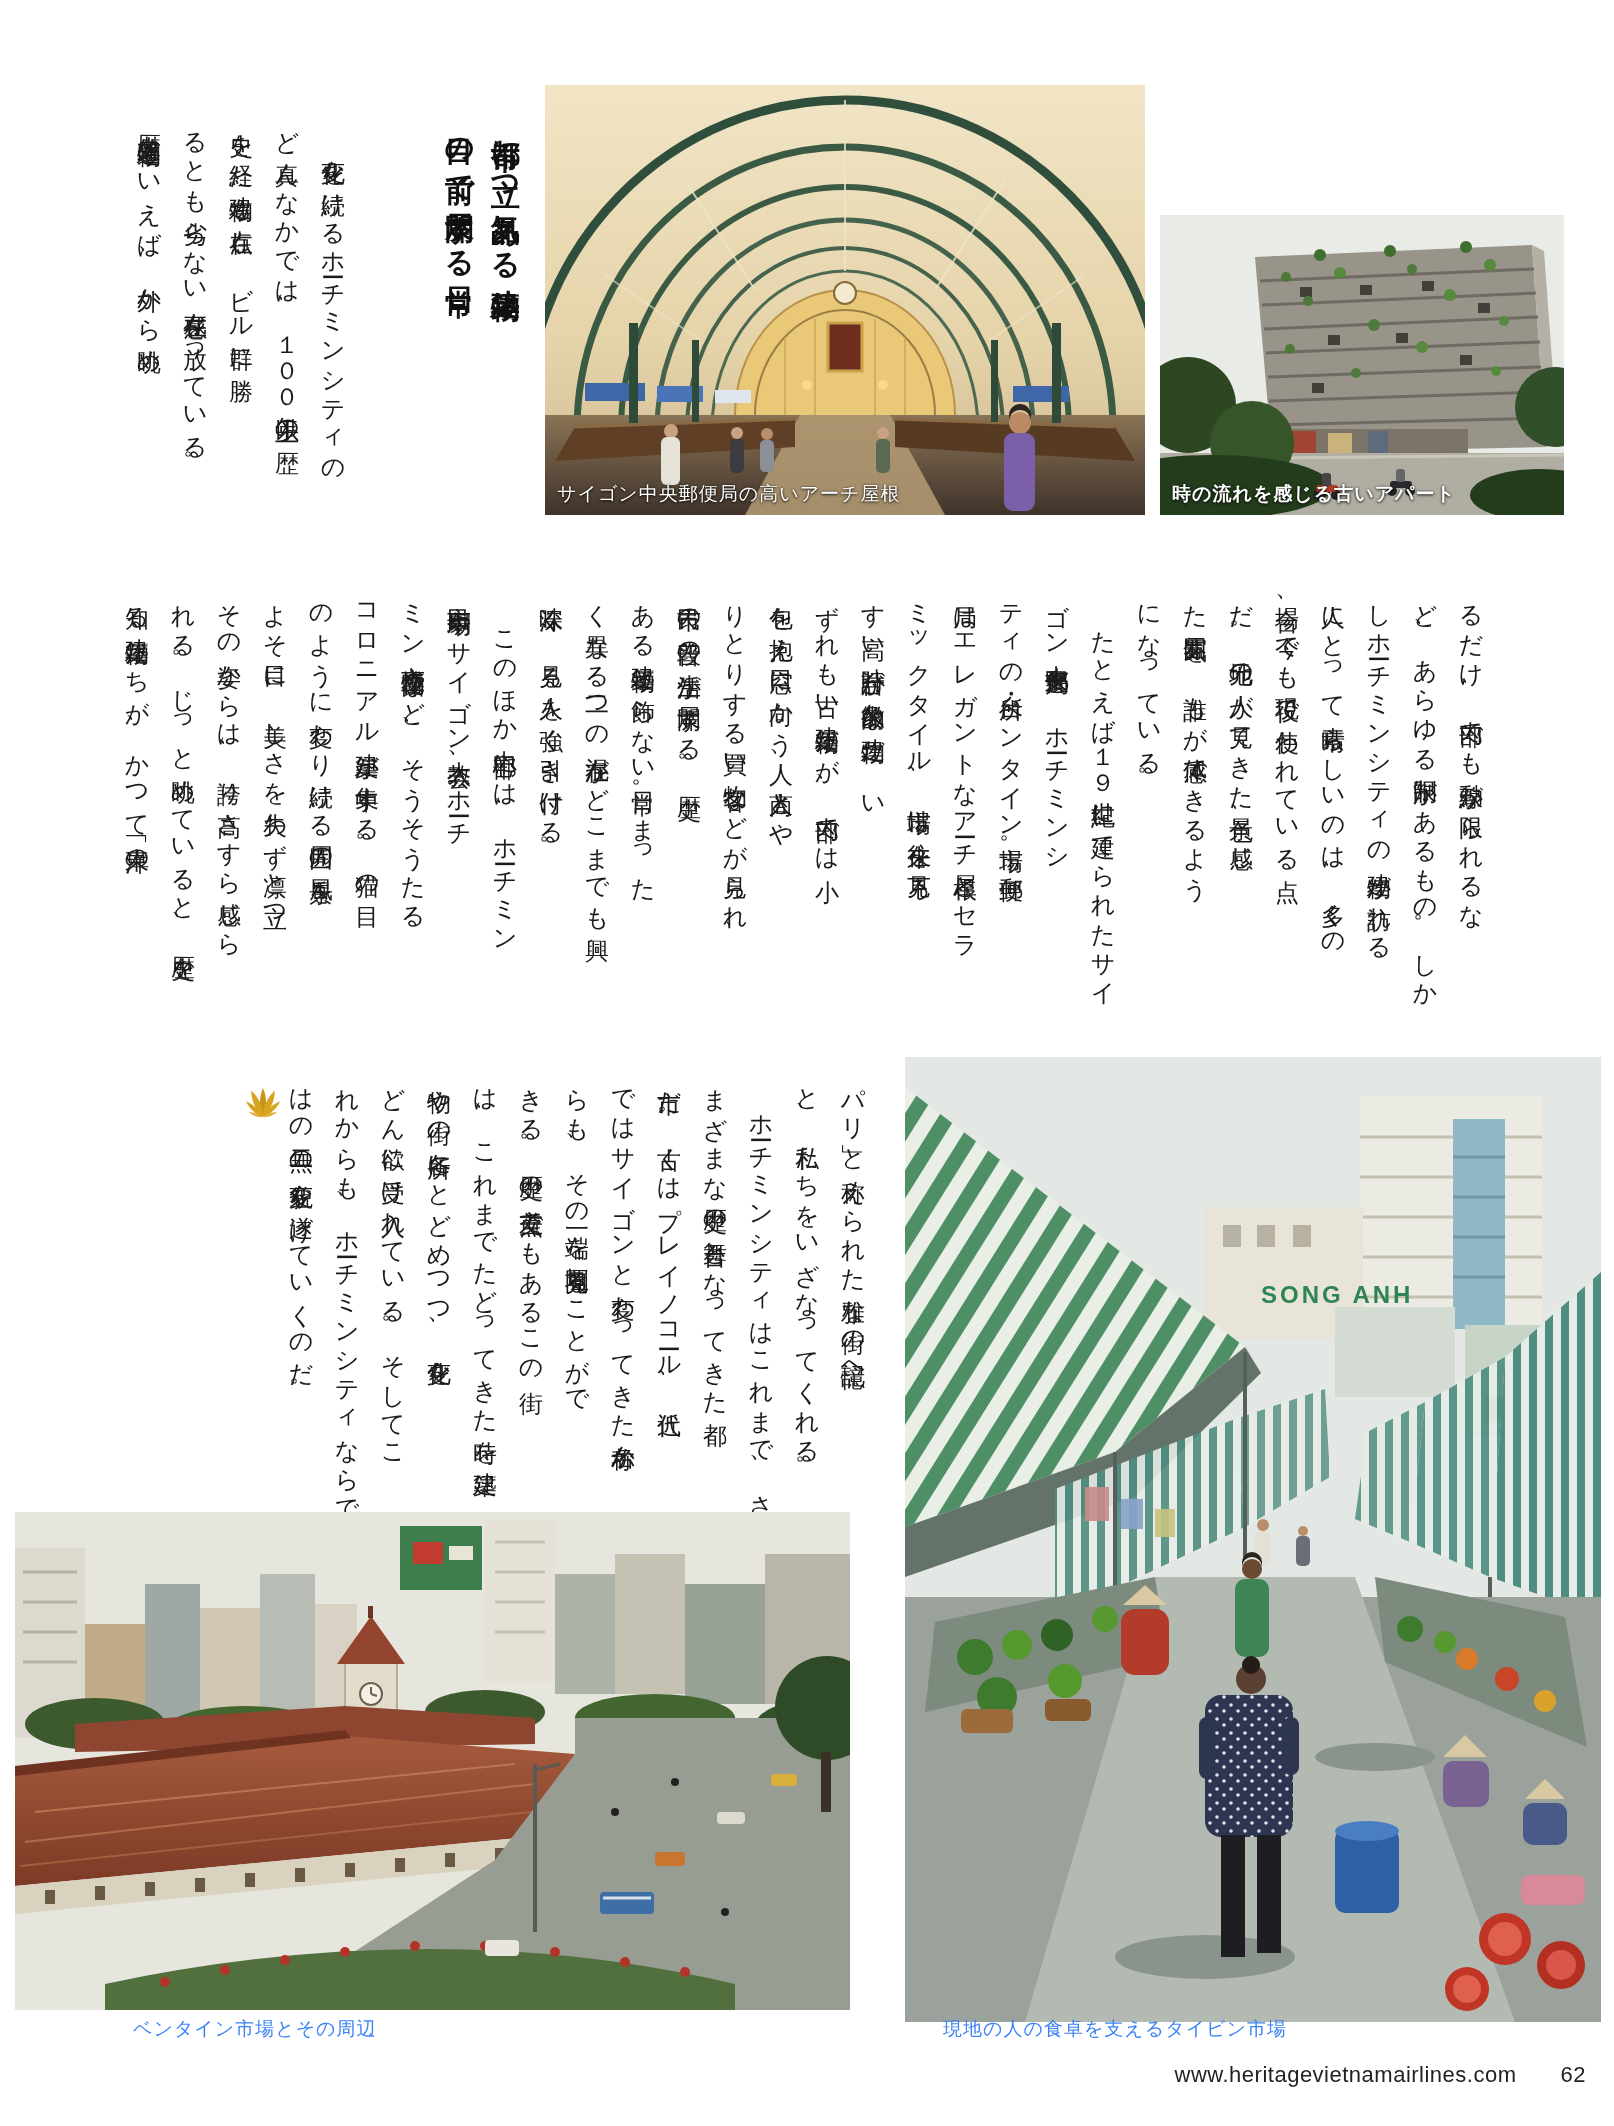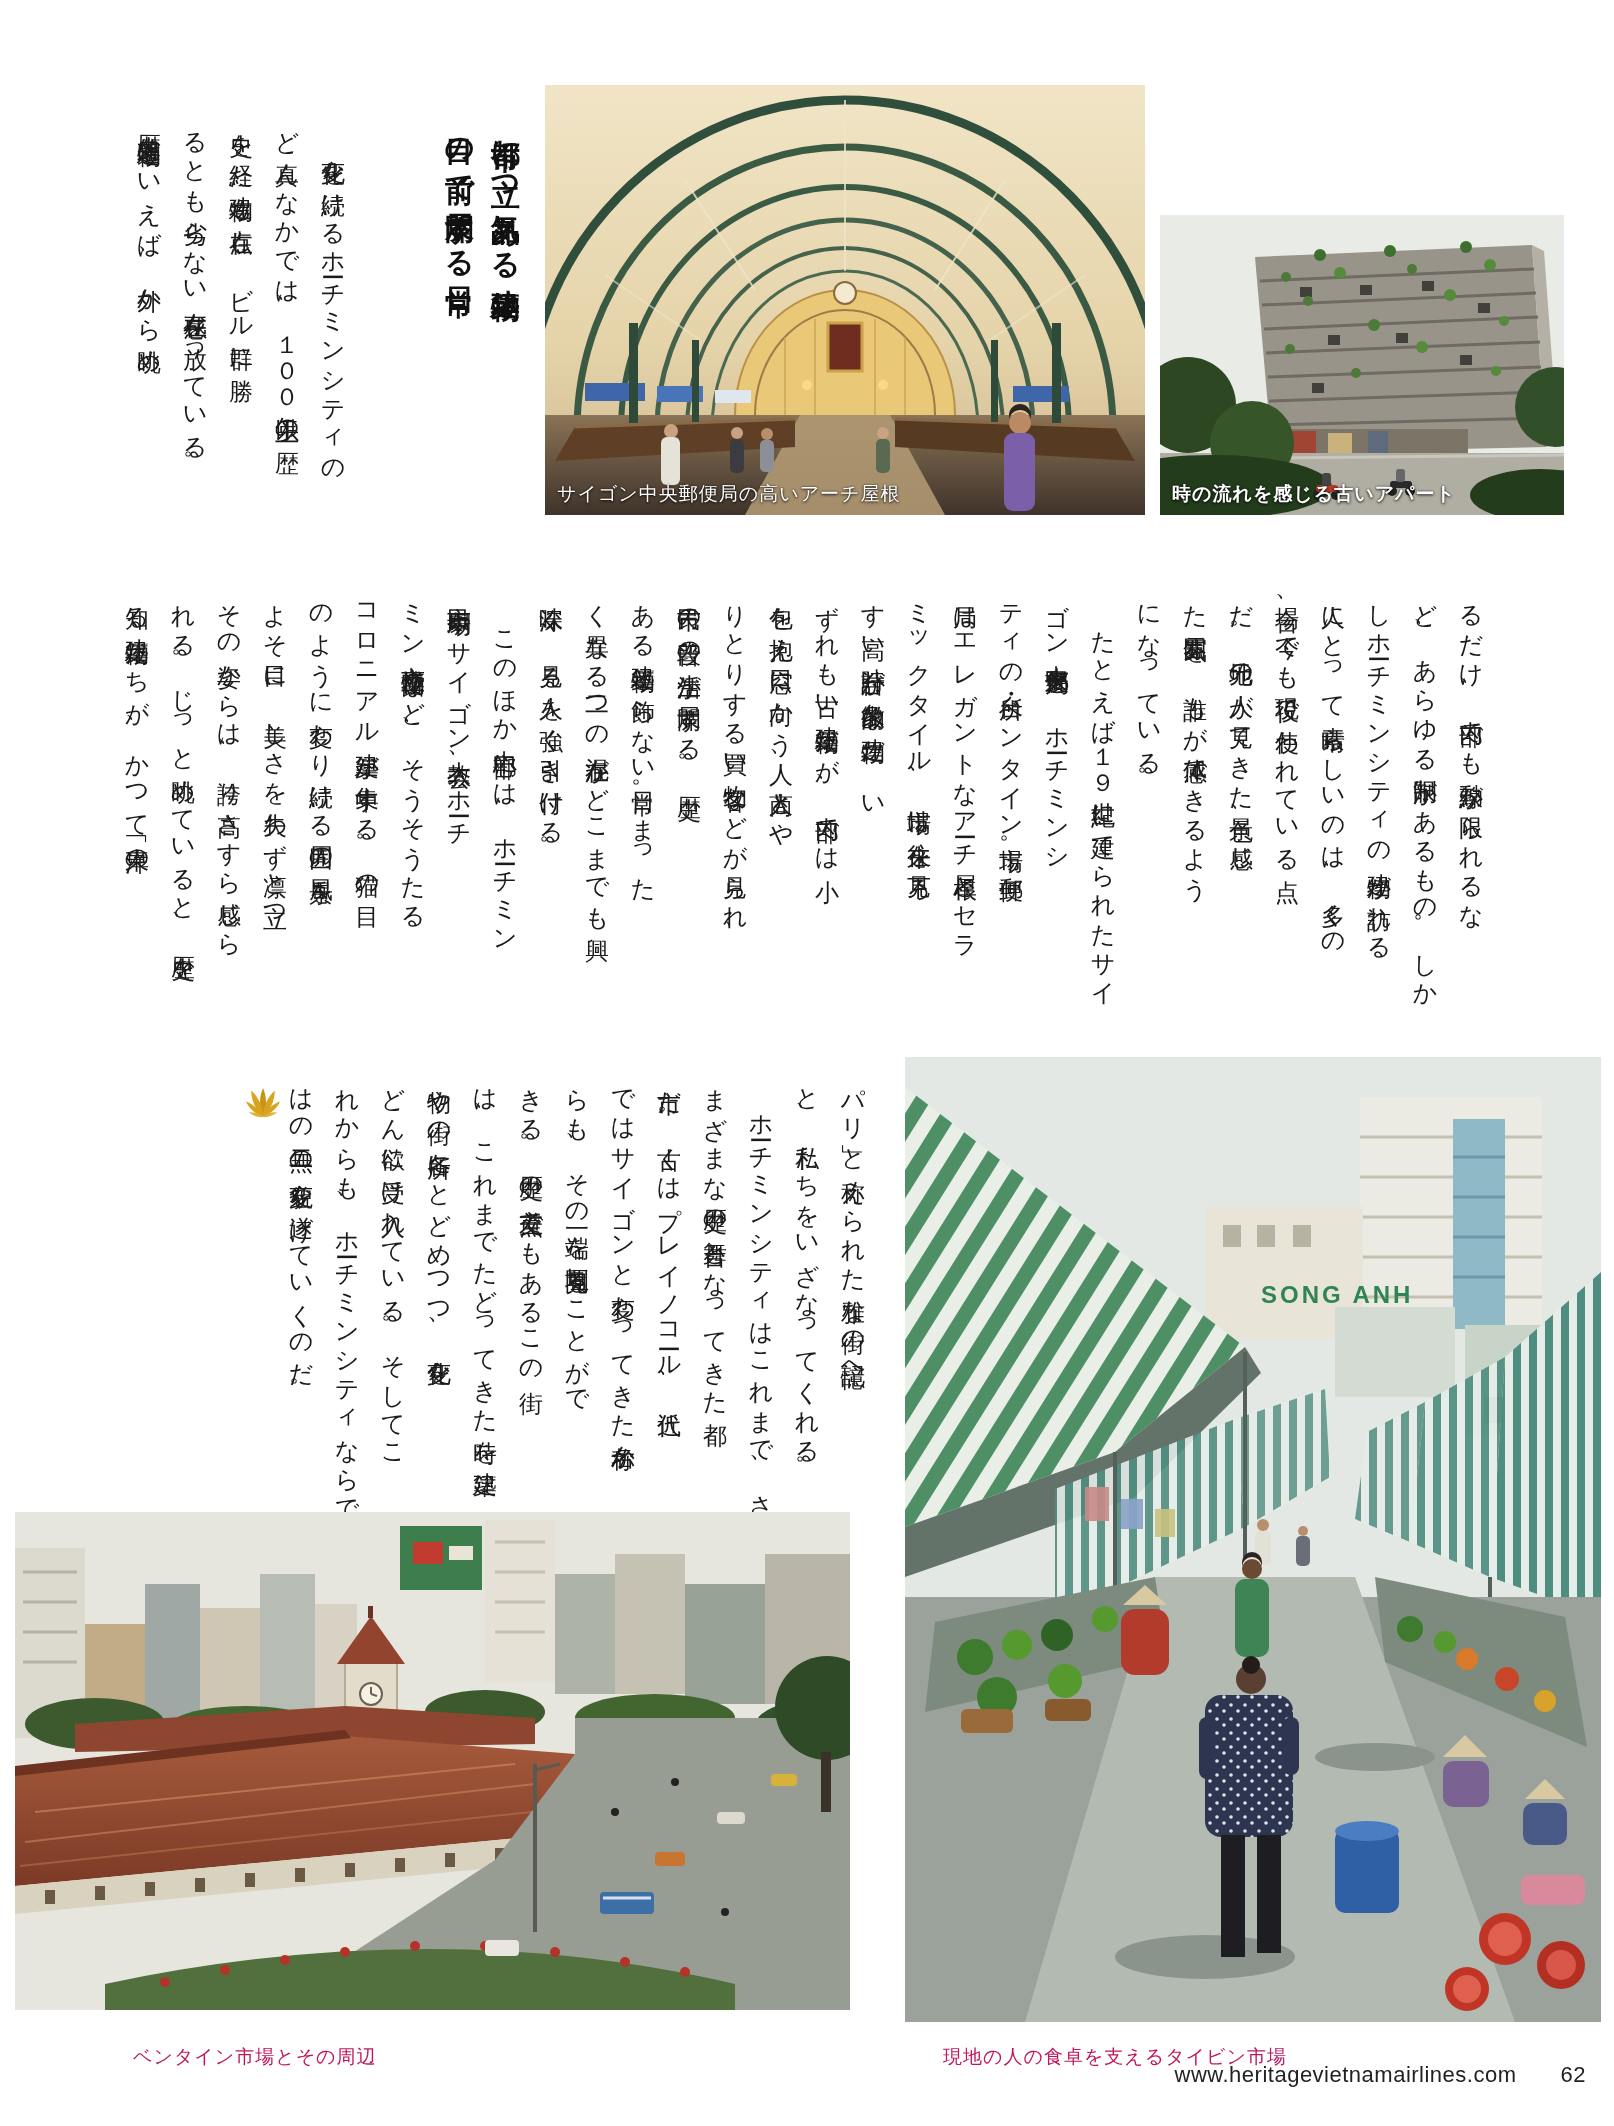--- a/index.html
+++ b/index.html
@@ -7,21 +7,21 @@
         font-family:"Liberation Sans",sans-serif;color:#1b1b1b;}
   
   .vblock{position:absolute;writing-mode:vertical-rl;text-orientation:mixed;}
   .vcol{display:block;font-size:24px;line-height:46px;letter-spacing:2px;color:#1b1b1b;white-space:nowrap;}
   .headline .vcol{font-size:29px;font-weight:700;line-height:46px;letter-spacing:2px;color:#111;}
   
   .photo{position:absolute;overflow:hidden;background:#4d7c0f;}
   .photo svg{display:block;width:100%;height:100%;}
   .overlay-caption{position:absolute;left:12px;bottom:8px;font-size:19px;color:#ffffff;
        text-shadow:0 1px 3px rgba(0,0,0,.8),0 0 2px rgba(0,0,0,.6);letter-spacing:1px;}
-  .under-caption{position:absolute;font-size:19px;color:#be185d;letter-spacing:1px;margin-top:28px;}
+  .under-caption{position:absolute;font-size:19px;color:#3b82f6;letter-spacing:1px;}
   .footer{position:absolute;left:1000px;top:2062px;width:586px;display:flex;justify-content:flex-end;
       gap:44px;font-size:22px;color:#222;letter-spacing:.5px;}
   .ornament{position:absolute;left:240px;top:1084px;width:46px;height:36px;}
 </style>
 </head>
 <body>
 
 <div class="page">
 
   <div class="vblock" style="left:126px;top:115px;height:420px;">

